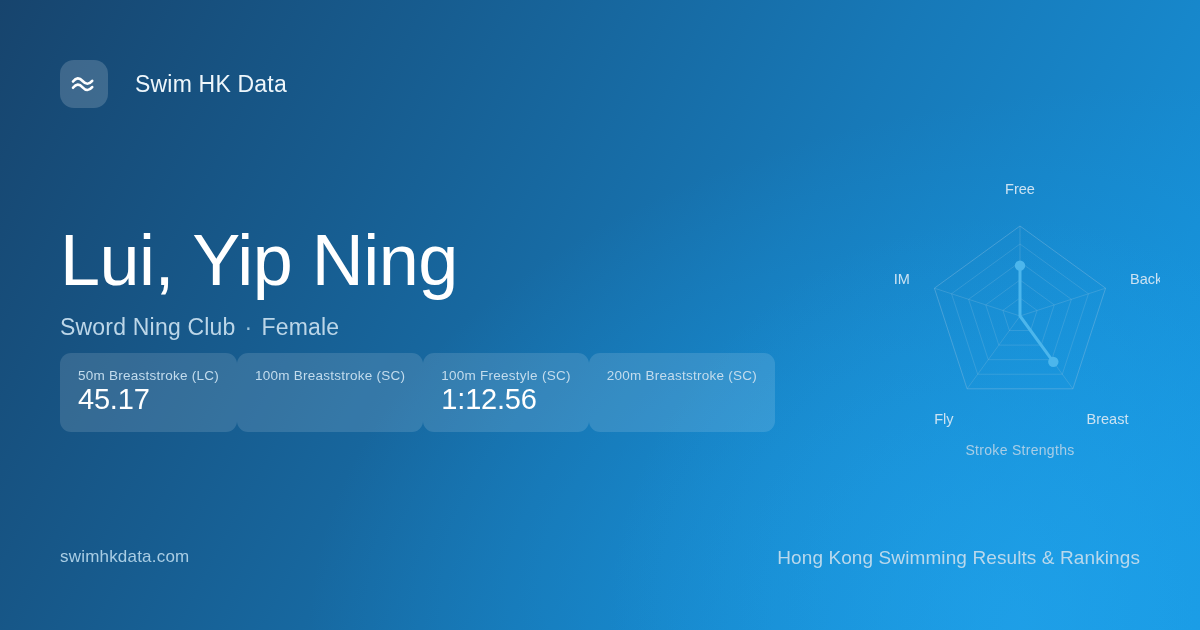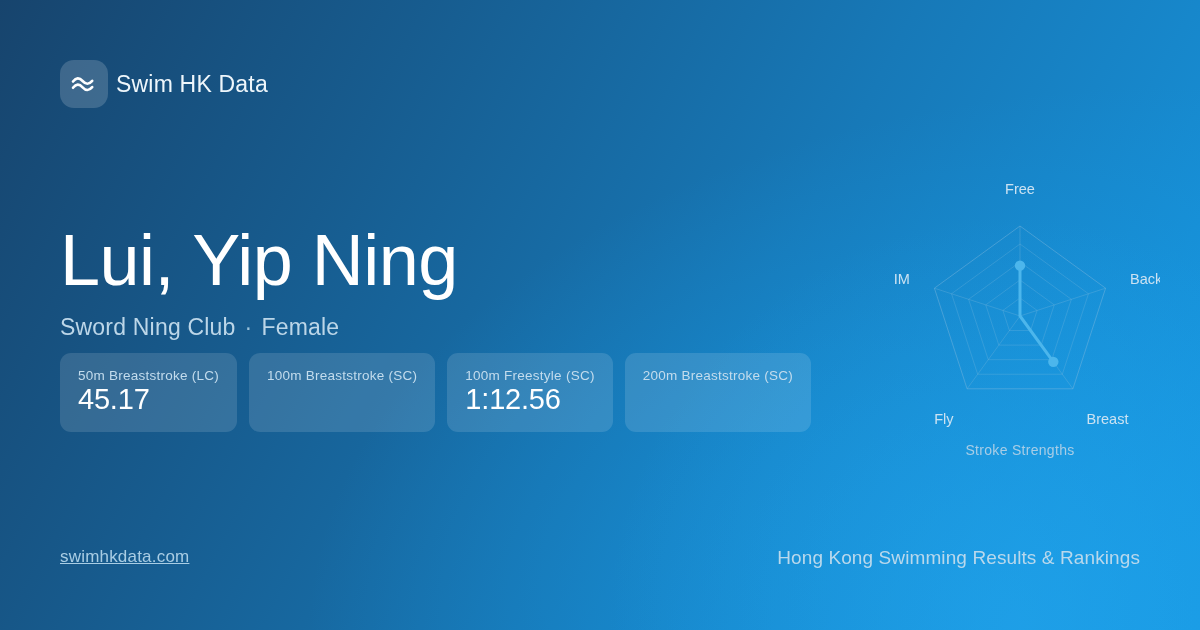--- a/index.html
+++ b/index.html
@@ -37,21 +37,21 @@
     pointer-events: none;
   }
 
   
   .brand {
     position: absolute;
     left: 60px;
     top: 60px;
     display: flex;
     align-items: center;
-    gap: 8px;
+    gap: 27px;
   }
 
   .brand-logo {
     width: 48px;
     height: 48px;
     border-radius: 14px;
     background: rgba(255,255,255,0.17);
     display: flex;
     align-items: center;
     justify-content: center;
@@ -87,21 +87,20 @@
     letter-spacing: 0.2px;
   }
   .athlete-meta .sep { margin: 0 9px; color: #9dc2da; }
 
   
   .stats {
     position: absolute;
     left: 60px;
     top: 353px;
     display: flex;
-    gap: 12px;
   }
 
   .stat-card {
     background: rgba(255,255,255,0.13);
     border-radius: 11px;
     padding: 15px 18px 16px 18px;
     min-width: 120px;
   }
 
   .stat-label {
@@ -143,21 +142,20 @@
   }
 
   
   .footer-left {
     position: absolute;
     left: 60px;
     top: 547px;
     font-size: 17px;
     color: #a9cde4;
     letter-spacing: 0.2px;
-    text-decoration: underline;
   }
 
   .footer-right {
     position: absolute;
     right: 60px;
     top: 547px;
     font-size: 19px;
     color: #b9d8ec;
     letter-spacing: 0.1px;
   }

